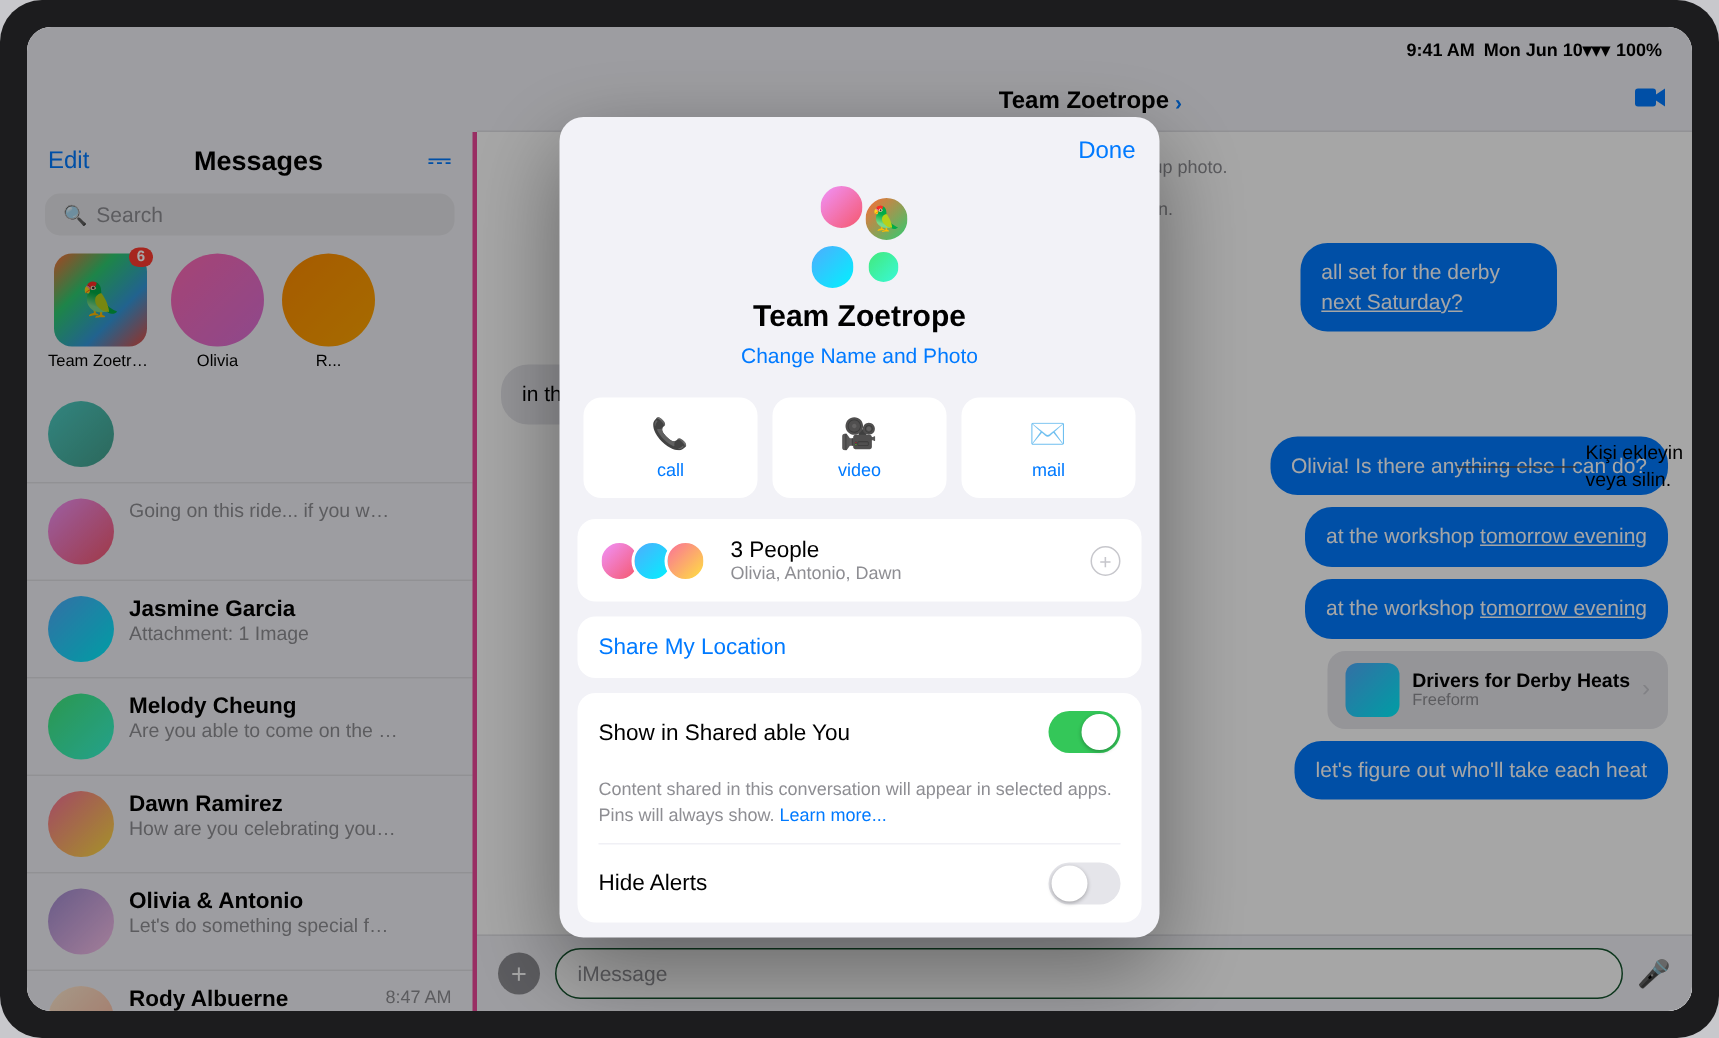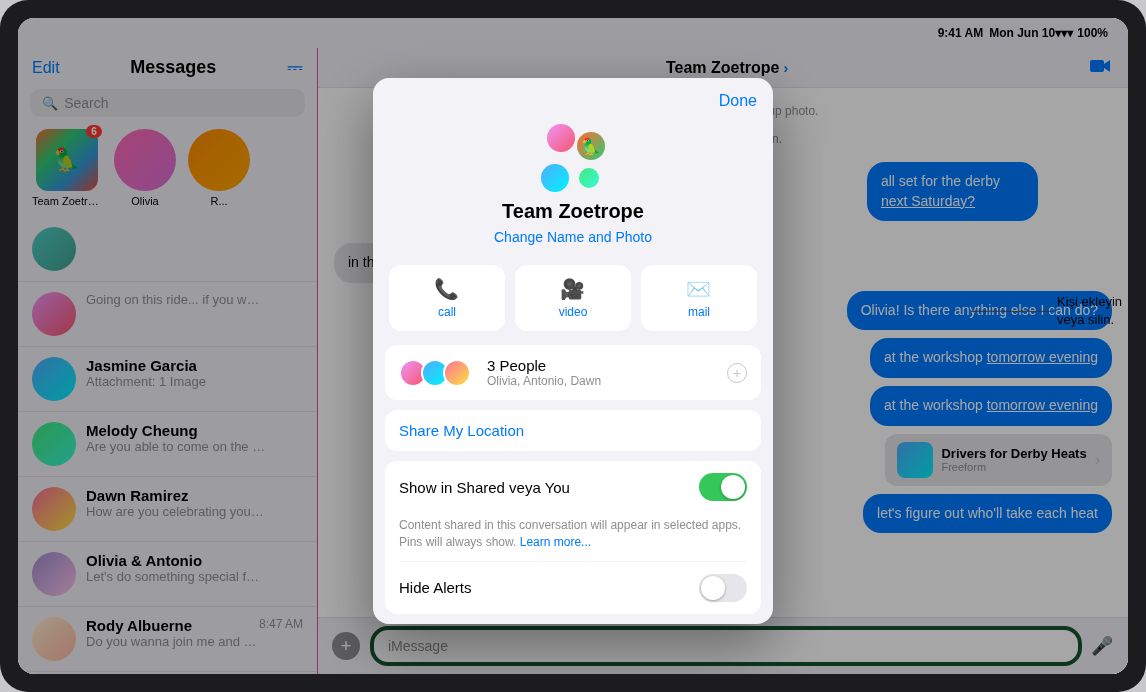--- a/index.html
+++ b/index.html
@@ -54,24 +54,25 @@
       flex: 1;
       display: flex;
       overflow: hidden;
       position: relative;
     }
 
     
     .sidebar {
       width: 300px;
       background: #f2f2f7;
-      border-right: 1px solid #ec4899;
+      border-right: 3px solid #ec4899;
       display: flex;
       flex-direction: column;
       flex-shrink: 0;
+      margin-top: 40px;
     }
 
     .sidebar-header {
       padding: 8px 14px 6px;
       display: flex;
       align-items: center;
       justify-content: space-between;
     }
 
     .sidebar-edit-btn {
@@ -300,21 +301,21 @@
       display: flex;
       align-items: center;
       justify-content: center;
       font-size: 18px;
       cursor: pointer;
     }
 
     .chat-input {
       flex: 1;
       background: #fff;
-      border: 4px solid #14532d;
+      border: 1px solid #14532d;
       border-radius: 18px;
       padding: 8px 14px;
       font-size: 14px;
       color: #8e8e93;
     }
 
     .chat-mic-btn { color: #8e8e93; font-size: 18px; cursor: pointer; }
 
     
     .modal-overlay {
@@ -775,21 +776,21 @@
             </div>
           </div>
         </div>
 
         <div class="modal-section">
           <div class="share-location-btn">Share My Location</div>
         </div>
 
         <div class="modal-section-toggle">
           <div class="toggle-row">
-            <span class="toggle-label">Show in Shared veya You</span>
+            <span class="toggle-label">Show in Shared able You</span>
             <div class="toggle on">
               <div class="toggle-knob"></div>
             </div>
           </div>
           <div class="toggle-description">
             <span>Content shared in this conversation will appear in selected apps. Pins will always show.</span> <span class="learn-more">Learn more...</span>
           </div>
           <div class="divider"></div>
           <div class="toggle-row">
             <span class="toggle-label">Hide Alerts</span>

